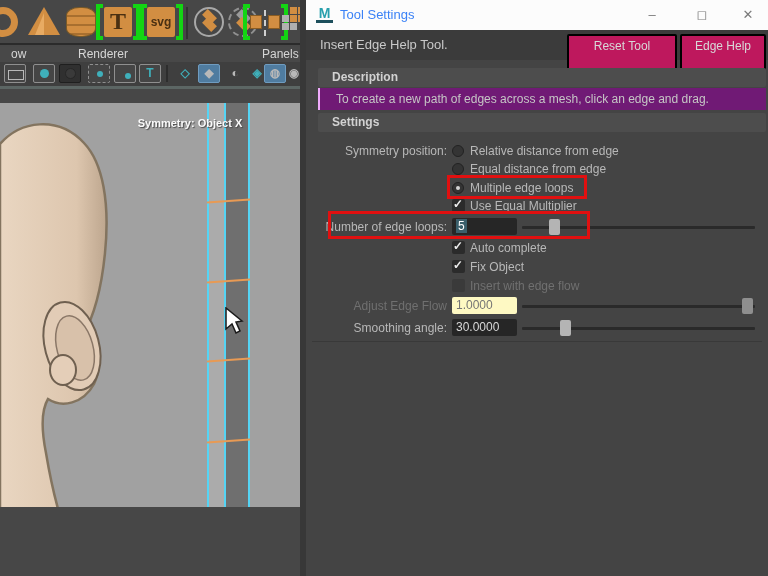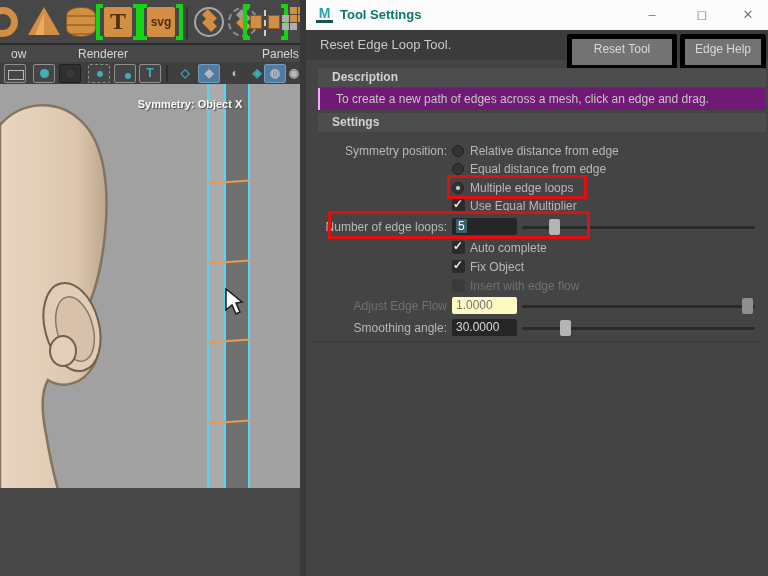--- a/index.html
+++ b/index.html
@@ -39,43 +39,43 @@
   .vpi.active { background:#4f7ca0; border-color:#6f9cc0; }
   .vpi.pressed { background:#303030; border-color:#1f1f1f; }
   .dot-teal { position:absolute; left:6px; top:4px; width:9px; height:9px; border-radius:50%; background:#3fb0bb; }
   .dot-dark { position:absolute; left:5px; top:3px; width:11px; height:11px; border-radius:50%; background:#3a3a3a; border:1px solid #272727; }
   .glyph { position:absolute; width:100%; text-align:center; font-size:12px; line-height:17px; color:#3fb0bb; font-weight:bold; }
   .glyph.gray { color:#b9b9b9; }
   .film::after { content:""; position:absolute; left:3px; top:5px; width:14px; height:8px; border:1px solid #b9b9b9; }
   .vsep { position:absolute; top:3px; width:2px; height:17px; background:#2d2d2d; }
 
   #vpborder { left:0; top:86px; width:300px; height:3px; background:#5c6664; }
-  #viewport { left:0; top:84px; width:300px; height:404px; background:#a1a1a1; overflow:hidden; }
+  #viewport { left:0; top:103px; width:300px; height:404px; background:#a1a1a1; overflow:hidden; }
   #gapcol { left:300px; top:0; width:6px; height:576px; background:#383838; }
 
   #sym-label { left:115px; top:14px; width:150px; text-align:center; font-size:11px; font-weight:bold; color:#fafafa; text-shadow:1px 1px 1px #4a4a4a; }
 
   #strip { left:207px; top:0; width:43px; height:487px;
            background:linear-gradient(90deg,#ababab 0 17px,#6f6f6f 17px 100%);
            border-left:2px solid #55d4f4; border-right:2px solid #55d4f4; }
   #strip .mid { position:absolute; left:15px; top:0; width:2px; height:100%; background:#55d4f4; }
   .eloop { position:absolute; left:-2px; width:43px; height:2px; background:#e89a54; transform:rotate(-4deg); }
 
   
   #toolwin { left:306px; top:0; width:462px; height:576px; background:#444444; }
   #titlebar { left:0; top:0; width:462px; height:30px; background:#fcfcfc; }
   #maya-logo { left:10px; top:6px; width:17px; height:17px; text-align:center; }
   #maya-logo .m { font-weight:bold; font-size:14px; line-height:14px; color:#28a0ad; display:block; }
   #maya-logo .bar { display:block; height:3px; background:#1d4f5c; margin-top:0px; }
-  #win-title { left:34px; top:0; line-height:30px; font-size:13px; color:#0f766e;font-weight:bold; }
+  #win-title { left:34px; top:0; line-height:30px; font-size:13px; color:#3b82f6; }
   .wctl { top:0; width:30px; height:30px; line-height:30px; text-align:center; color:#7a7a7a; font-size:13px; cursor:default; }
 
   #toolhdr { left:0; top:30px; width:462px; height:30px; background:#3b3b3b; }
   #toolname { left:14px; top:0; line-height:30px; font-size:13px; color:#c9c9c9; }
-  .hbtn { top:4px; height:36px; background:#737373; border:5px solid #000000; border-radius:2px;
+  .hbtn { top:4px; height:36px; background:#be185d; border:2px solid #000000; border-radius:2px;
           color:#d8d8d8; font-size:12px; text-align:center; line-height:21px; }
 
   .sechdr { left:12px; width:448px; height:19px; background:#4d4d4d; border-radius:2px;
             color:#d2d2d2; font-size:12px; font-weight:bold; line-height:19px; padding-left:14px; }
   #descbody { left:12px; top:88px; width:448px; height:22px; background:#701a75; border-left:2px solid #f0abfc;
               color:#c6c6c6; font-size:12px; line-height:22px; padding-left:16px; }
 
   .row { position:absolute; height:18px; }
   .rlabel { position:absolute; left:12px; width:129px; text-align:right; font-size:12px; color:#b8b8b8; line-height:18px; }
   .rlabel.dis, .opt-label.dis { color:#707070; }
@@ -234,21 +234,21 @@
       <span class="m">M</span>
         <span class="bar"></span>
     </div>
     <span id="win-title" class="abs">Tool Settings</span>
     <div class="wctl abs" style="left:331px;">–</div>
     <div class="wctl abs" style="left:381px;">◻</div>
     <div class="wctl abs" style="left:427px;">✕</div>
   </div>
 
   <div id="toolhdr" class="abs">
-    <span id="toolname" class="abs">Reset Edge Loop Tool.</span>
+    <span id="toolname" class="abs">Insert Edge Help Tool.</span>
     <div class="hbtn abs" style="left:261px;width:110px;">Reset Tool</div>
     <div class="hbtn abs" style="left:374px;width:86px;">Edge Help</div>
   </div>
 
   <div class="sechdr abs" style="top:68px;">Description</div>
   <div id="descbody" class="abs">To create a new path of edges across a mesh, click an edge and drag.</div>
 
   <div class="sechdr abs" style="top:113px;">Settings</div>
 
   <div class="row" style="left:0; top:142px; width:462px;">

